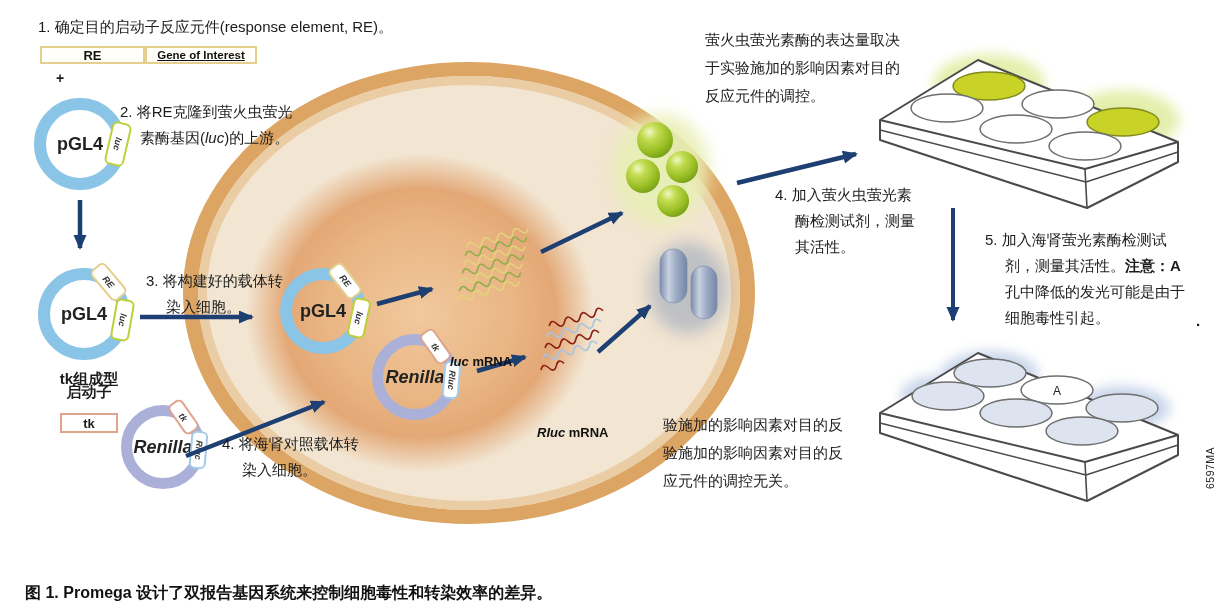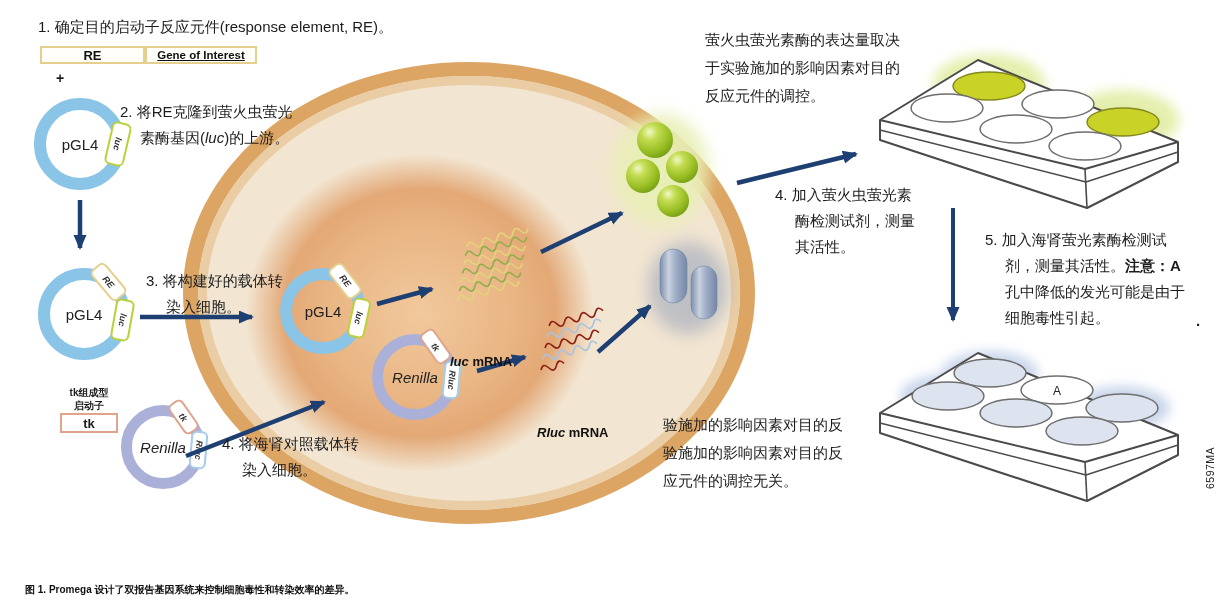--- a/index.html
+++ b/index.html
@@ -11,41 +11,41 @@
   .cell-outer{position:absolute;left:183px;top:62px;width:572px;height:462px;border-radius:50%;background:#dda563;}
   .cell-inner{position:absolute;left:198px;top:76px;width:542px;height:434px;border-radius:50%;
     background:#f2e5d1;box-shadow:inset 0 0 0 9px #eacda4;}
   .nucleus{position:absolute;left:246px;top:154px;width:348px;height:318px;border-radius:50%;
     background:radial-gradient(closest-side,#f1c99d 0%,#e9b583 55%,#e3a876 78%,rgba(227,168,118,0) 100%);}
   
   .plasmid{position:absolute;}
   .plasmid .ring{position:absolute;inset:0;border-radius:50%;border:12px solid #8ac4e6;box-sizing:border-box;}
   .plasmid.lav .ring{border-color:#abb0d8;border-width:11px;}
   .plasmid .plabel{position:absolute;inset:0;display:flex;align-items:center;justify-content:center;
-    font-weight:normal;font-size:15px;color:#222;}
+    font-weight:bold;font-size:18px;color:#222;}
   .plasmid .plabel.it{font-style:italic;}
   .seg{position:absolute;background:#fff;border:2px solid #bcd03a;border-radius:6px;
     display:flex;align-items:center;justify-content:center;box-sizing:border-box;}
   .seg span{display:block;transform:rotate(90deg);font-style:italic;font-weight:bold;font-size:9px;color:#333;white-space:nowrap;}
   
   .rebox{position:absolute;left:40px;top:46px;display:flex;}
   .rebox .cellbox{height:18px;background:#fffef8;border:2px solid #e4cf8e;display:flex;align-items:center;justify-content:center;
     font-weight:bold;color:#111;box-sizing:border-box;}
   .tkbox{position:absolute;left:60px;top:413px;width:58px;height:20px;background:#fff;border:2px solid #e0a38c;
     display:flex;align-items:center;justify-content:center;font-weight:bold;font-size:13px;box-sizing:border-box;}
   
   .cn{position:absolute;font-size:15px;line-height:26px;color:#1c1c1c;white-space:nowrap;}
   .cn .indent{margin-left:20px;}
   .para{line-height:28px;}
   .b{font-weight:bold;}
   .mrna-label{position:absolute;font-weight:bold;font-size:13px;color:#111;white-space:nowrap;margin-top:48px;}
   .mrna-label i{font-style:italic;}
-  .tklabel{position:absolute;left:56px;top:386px;width:66px;text-align:center;font-size:10px;font-weight:bold;line-height:13px;}
+  .tklabel{position:absolute;left:56px;top:372px;width:66px;text-align:center;font-size:15px;font-weight:bold;line-height:13px;}
   .plus{position:absolute;left:56px;top:70px;font-size:14px;font-weight:bold;}
-  .caption{position:absolute;left:25px;top:583px;font-size:10px;font-weight:bold;color:#111;white-space:nowrap;}
+  .caption{position:absolute;left:25px;top:583px;font-size:16px;font-weight:bold;color:#111;white-space:nowrap;}
   .figcode{position:absolute;left:1204px;top:489px;transform:rotate(-90deg);transform-origin:left top;
     font-size:10.5px;color:#222;letter-spacing:.5px;white-space:nowrap;}
   .period{position:absolute;left:1196px;top:312px;font-size:15px;font-weight:bold;}
   svg.overlay{position:absolute;left:0;top:0;z-index:5;}
   .txt{z-index:8;}
 </style>
 </head>
 <body>
 
 <div class="stage">

